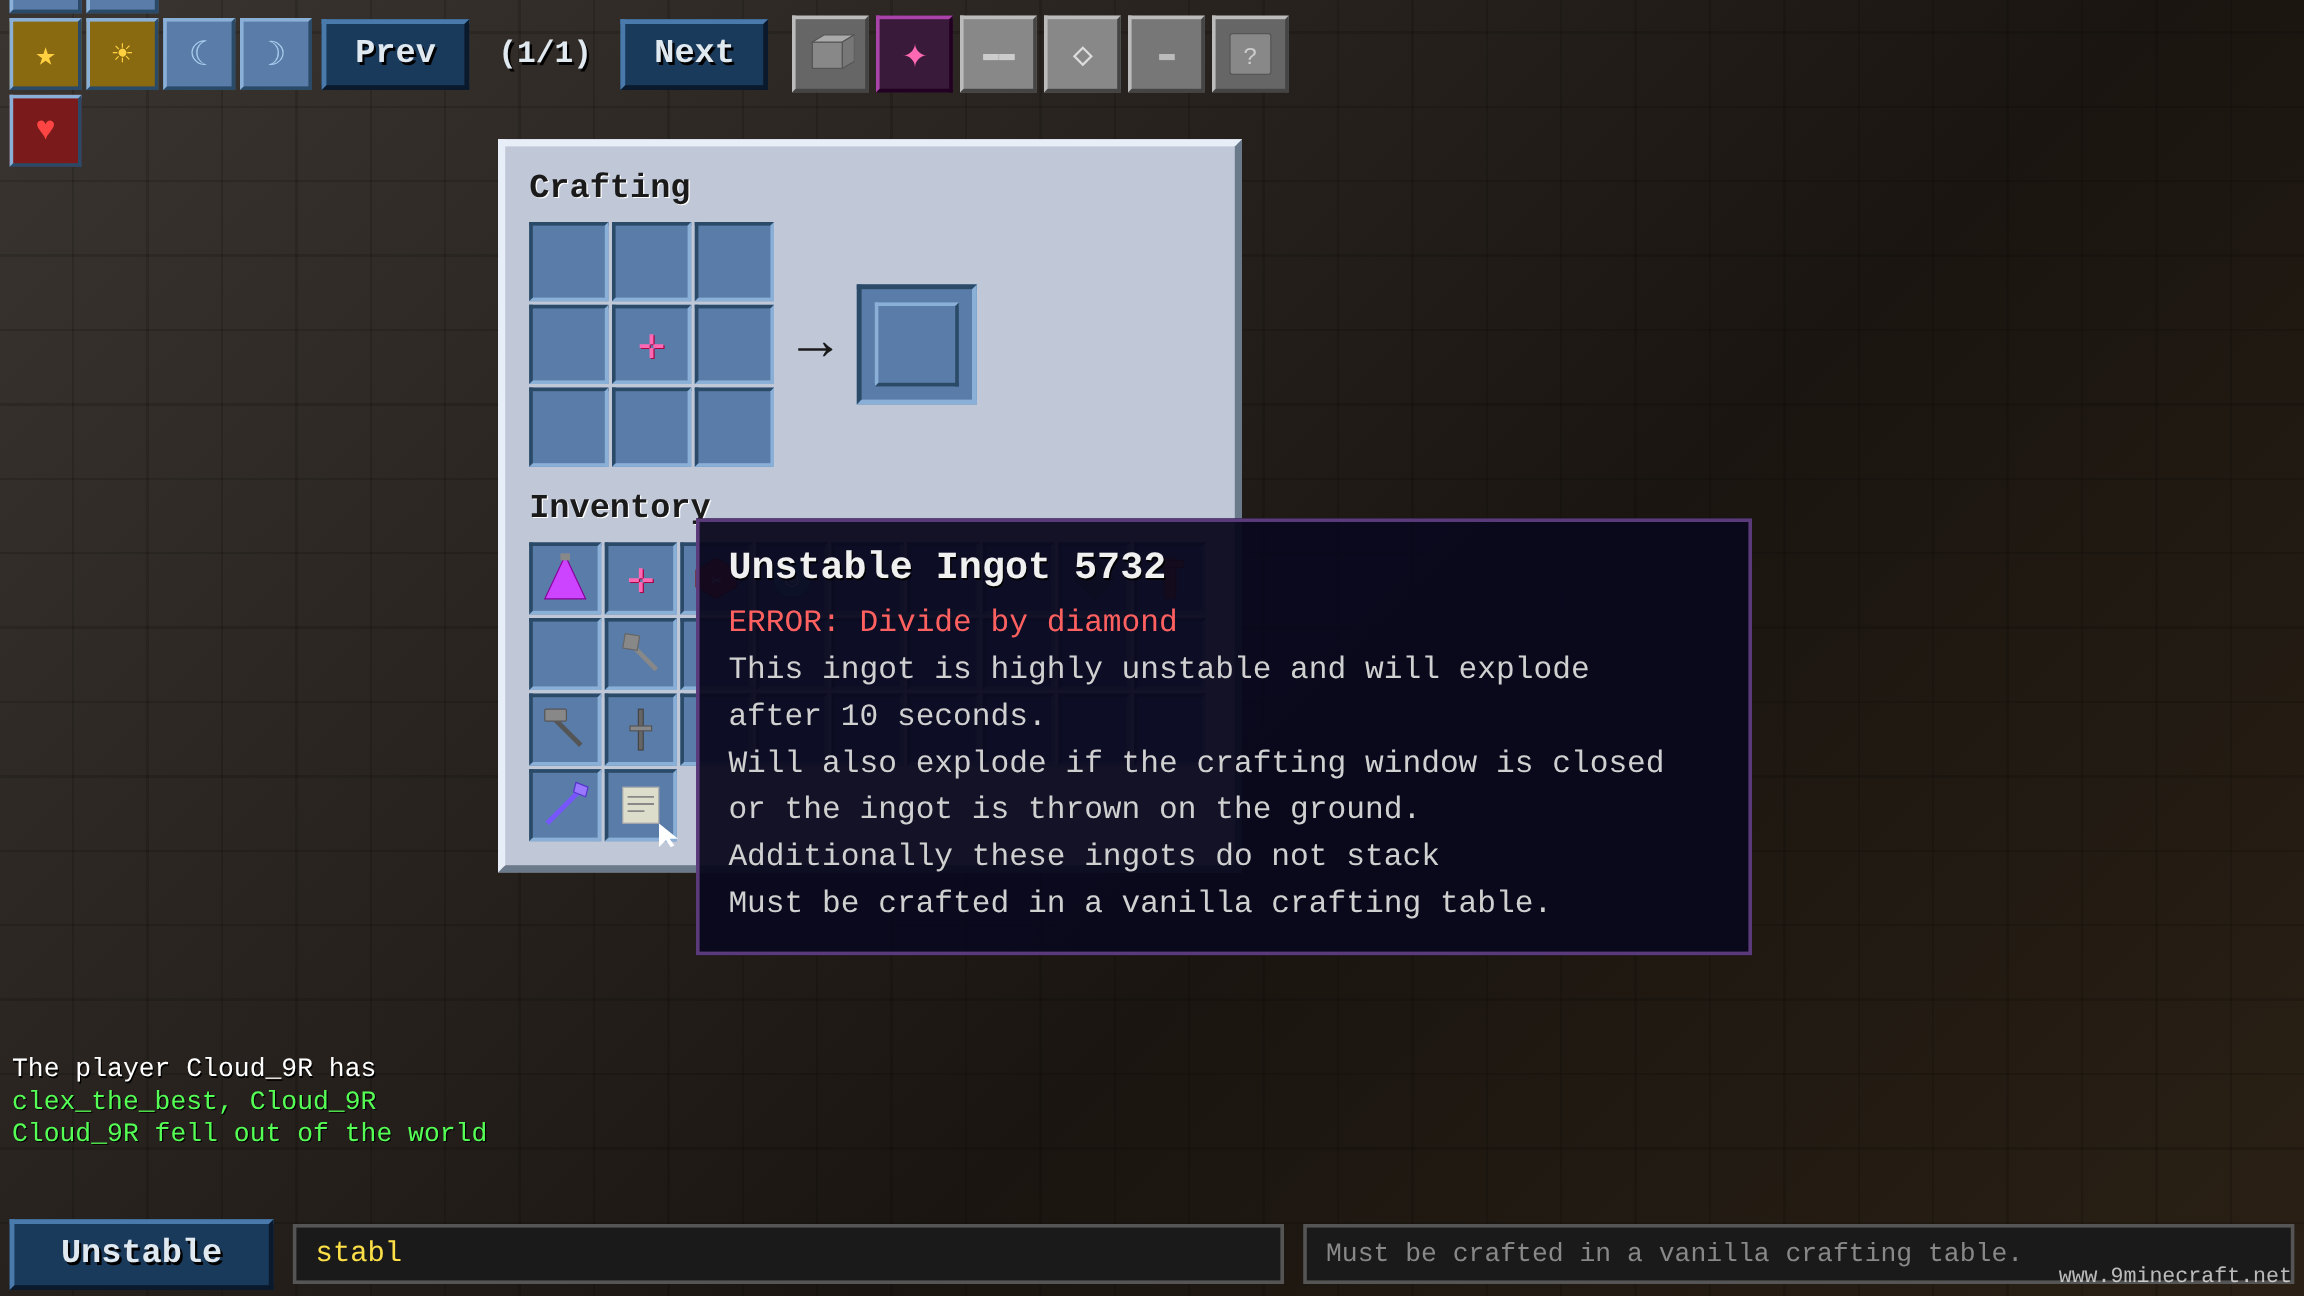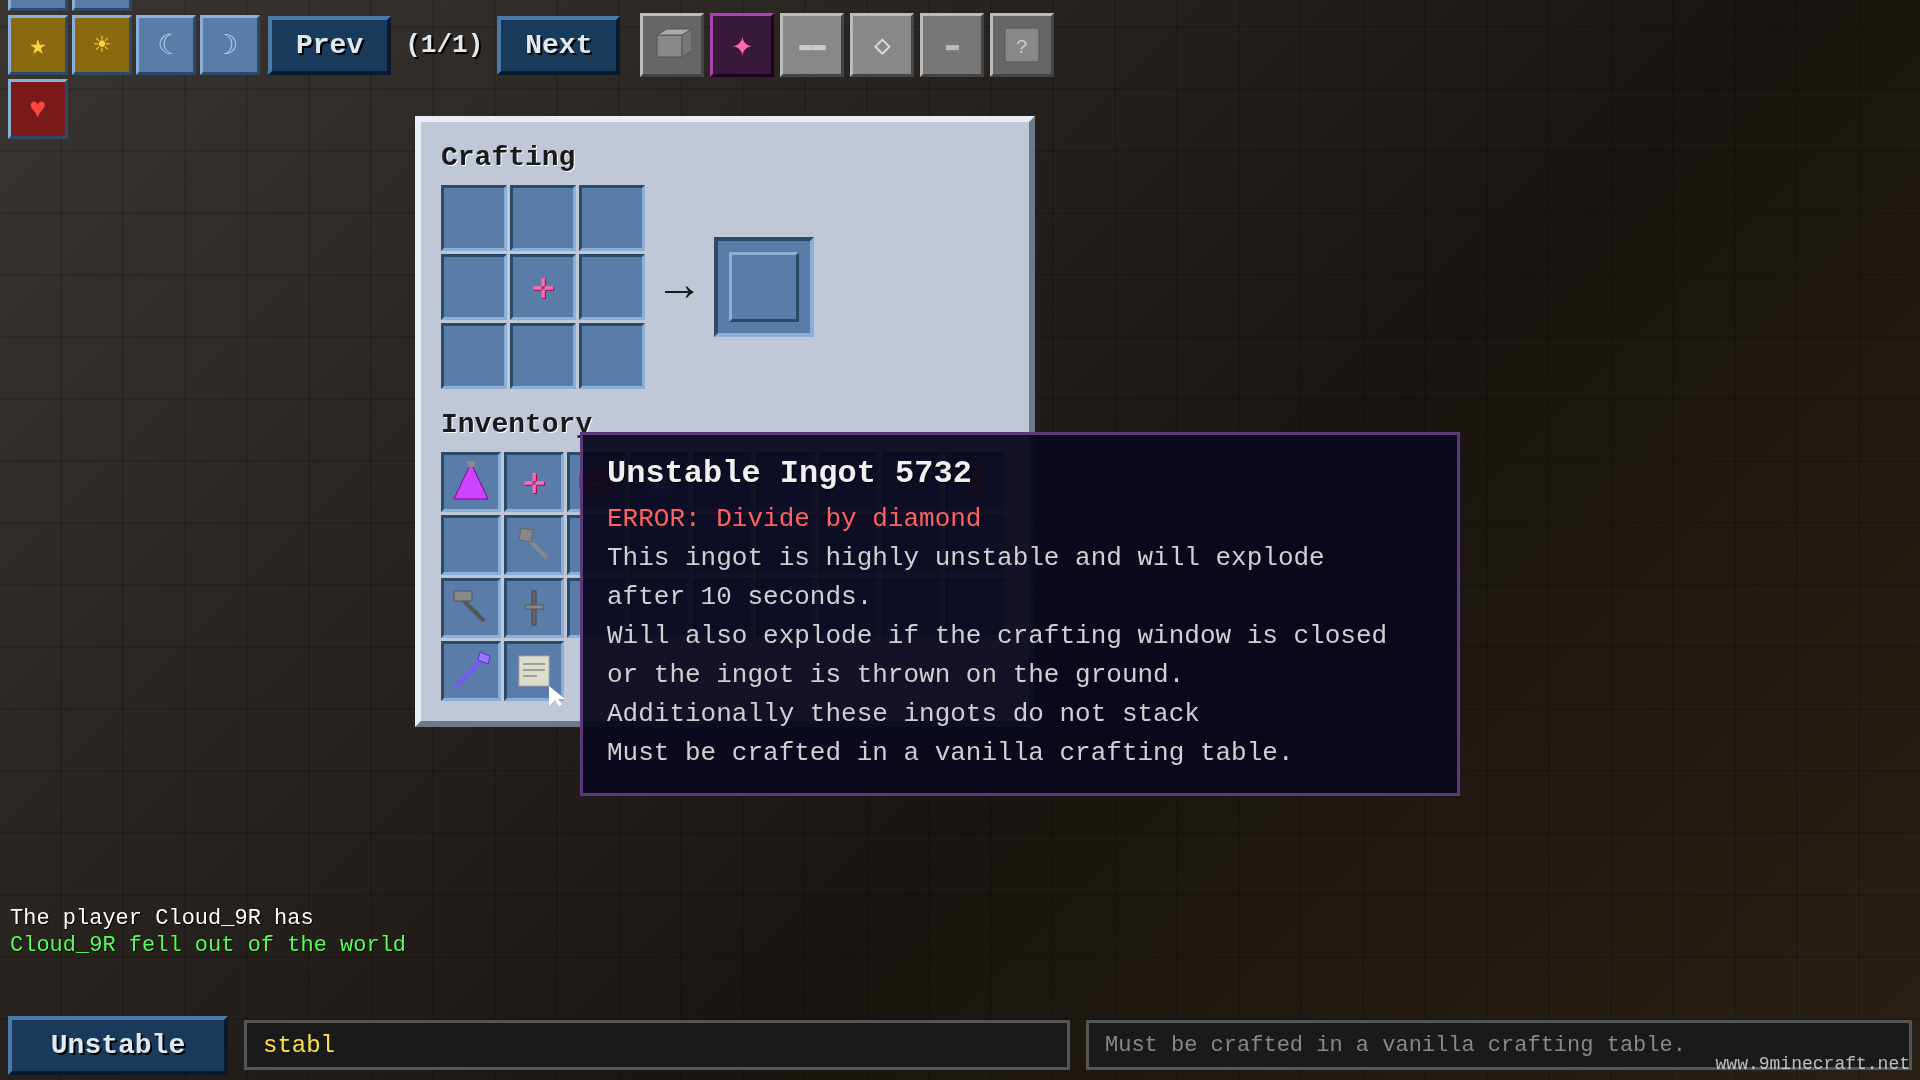--- a/index.html
+++ b/index.html
@@ -91,21 +91,21 @@
       color: #e0e8f0;
       font-size: 36px;
       font-weight: bold;
       letter-spacing: 2px;
       text-shadow: 2px 2px 0px #000;
     }
 
     .nav-buttons {
       display: flex;
       align-items: center;
-      gap: 6px;
+      gap: 16px;
       margin-right: 20px;
     }
 
     .nav-btn {
       background: #1a3a5c;
       border: 4px solid;
       border-color: #4a7aac #0a1a2c #0a1a2c #4a7aac;
       color: #e0e8f0;
       font-family: 'Courier New', monospace;
       font-size: 28px;
@@ -551,20 +551,23 @@
     <div>Additionally these ingots do not stack</div>
     <div>Must be crafted in a vanilla crafting table.</div>
   </div>
 </div>
 
 <div class="chat-log">
   <div class="chat-line">
     <span>The player Cloud_9R has</span>
   </div>
   <div class="chat-line">
+    <span class="player-name">clex_the_best, Cloud_9R</span>
+  </div>
+  <div class="chat-line">
     <span class="player-name">Cloud_9R fell out of the world</span>
   </div>
 </div>
 
 <div class="bottom-bar">
   <button class="options-btn">Unstable</button>
   <input class="search-bar" type="text" value="stabl" style="">
   <div style="flex:1; margin:8px; height:50px; background:#1a1a1a; border:3px solid #555; display:flex; align-items:center; padding:0 16px;">
     <span style="color:#888; font-size:22px;">Must be crafted in a vanilla crafting table.</span>
   </div>

